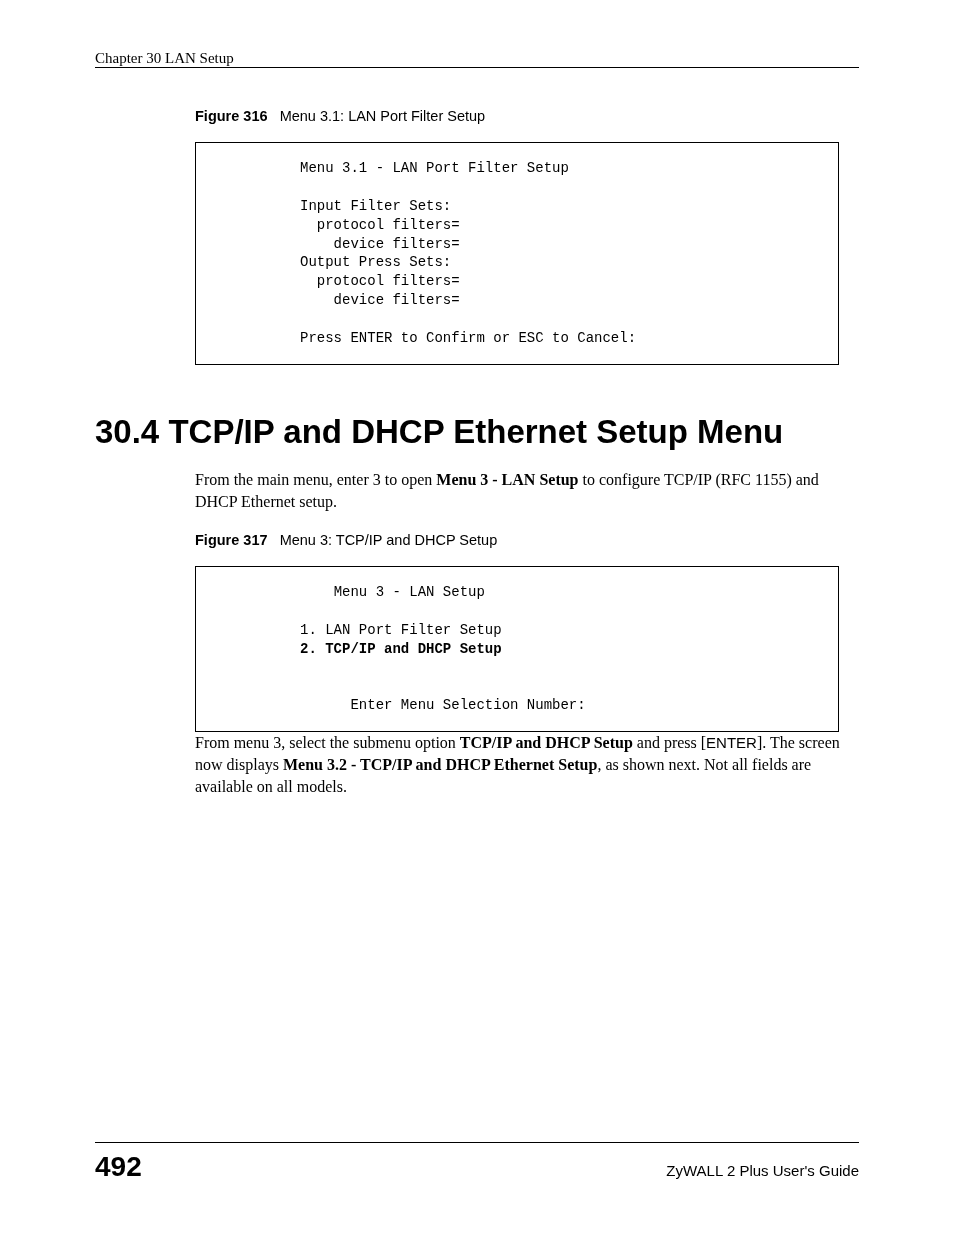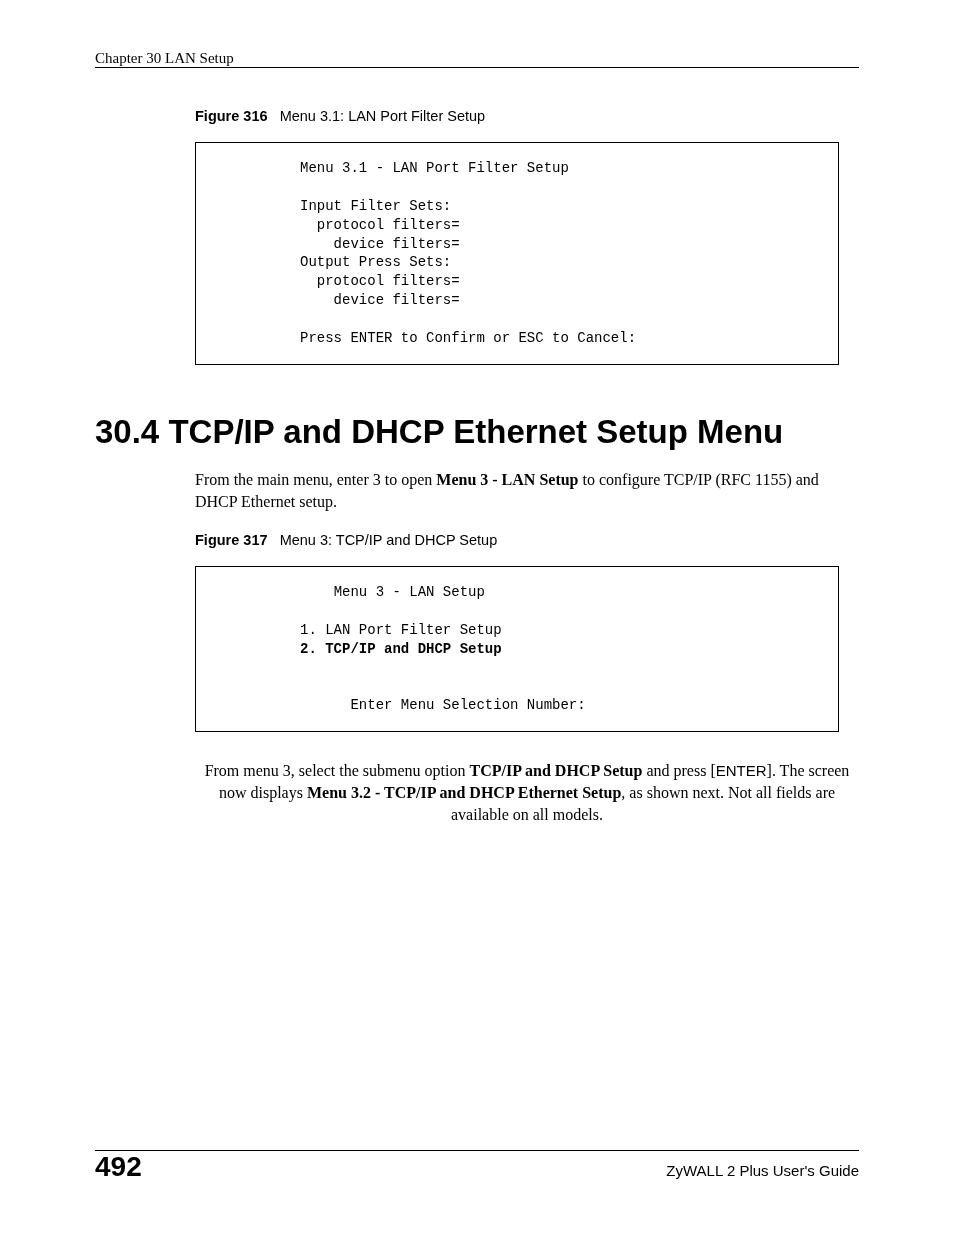--- a/index.html
+++ b/index.html
@@ -63,21 +63,21 @@
     .body-para .sans {
       font-family: Arial, Helvetica, sans-serif;
       font-size: 15px;
     }
     .footer {
       position: absolute;
       bottom: 52px;
       left: 95px;
       right: 95px;
       border-top: 1.5px solid #000;
-      padding-top: 0;
+      padding-top: 8px;
       display: flex;
       justify-content: space-between;
       align-items: baseline;
     }
     .page-number {
       font-family: Arial, Helvetica, sans-serif;
       font-size: 28px;
       font-weight: bold;
     }
     .footer-right {
@@ -122,21 +122,21 @@
 
   <div class="terminal-box">              <span>Menu 3 - LAN Setup</span>
 
           <span>1. LAN Port Filter Setup</span>
           <span class="bold">2. TCP/IP and DHCP Setup</span>
 
 
                 <span>Enter Menu Selection Number:</span>
 </div>
 
-  <div class="body-para" style="margin-top:28px;text-align:center;">
+  <div class="body-para" style="">
     <span>From menu 3, select the submenu option </span><span class="bold">TCP/IP and DHCP Setup</span><span> and press [</span><span class="sans">ENTER</span><span>]. The screen now displays </span><span class="bold">Menu 3.2 - TCP/IP and DHCP Ethernet Setup</span><span>, as shown next. Not all fields are available on all models.</span>
   </div>
 </div>
 
 <div class="footer">
   <span class="page-number">492</span>
   <span class="footer-right">ZyWALL 2 Plus User's Guide</span>
 </div>
 
 </body></html>

